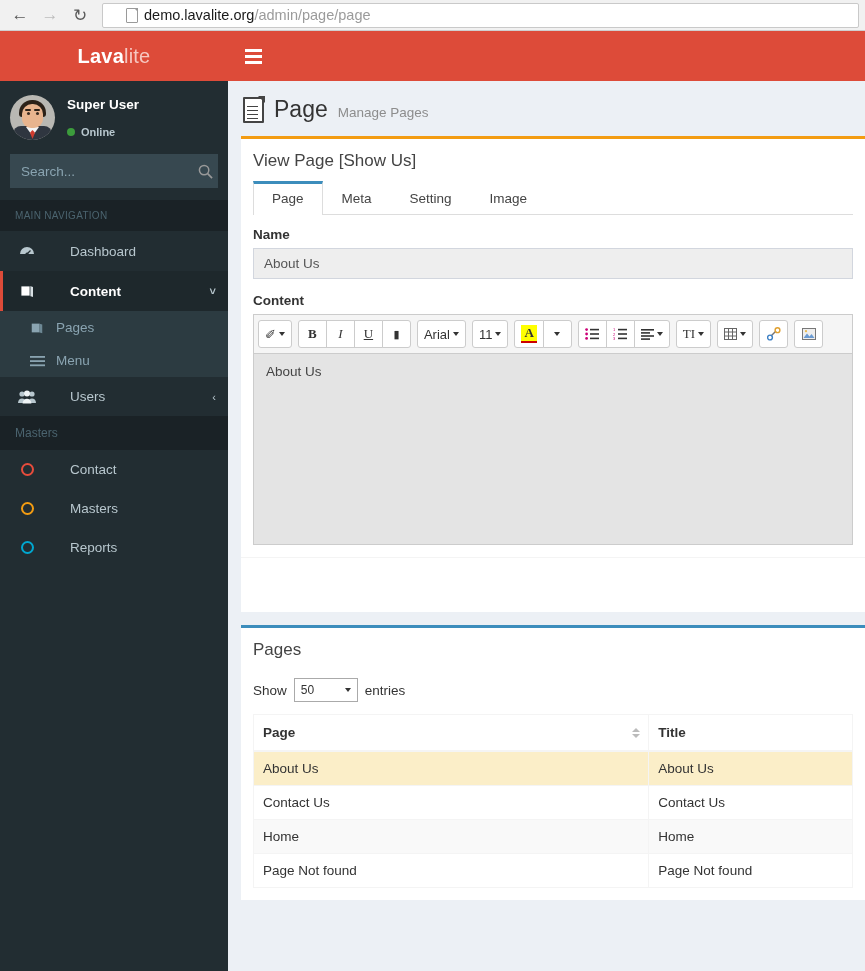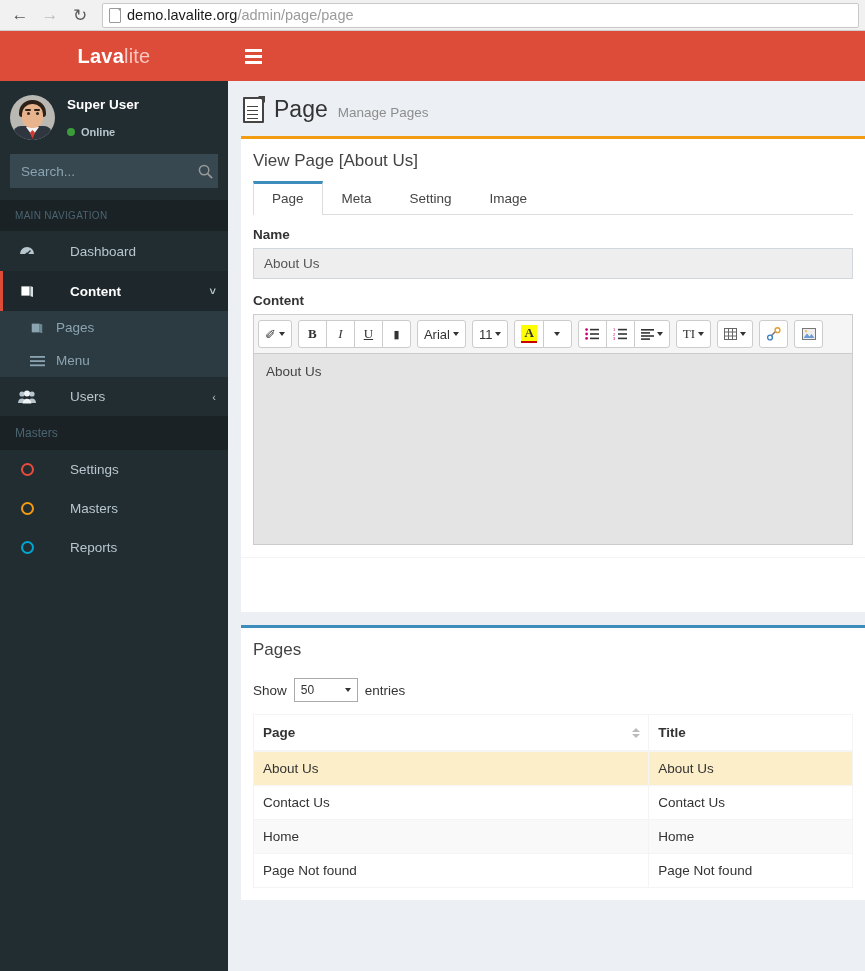--- a/index.html
+++ b/index.html
@@ -31,21 +31,21 @@
   .nav-btn.disabled { color: #bcbcbc; }
   .urlbox {
     flex: 1;
     height: 25px;
     margin-left: 6px;
     background: #fff;
     border: 1px solid #c9c9c9;
     border-radius: 2px;
     display: flex;
     align-items: center;
-    padding: 0 6px;
+    padding: 0 23px;
     gap: 6px;
   }
   .doc-ico { width: 12px; height: 15px; position: relative; flex: none; }
   .doc-ico::before {
     content: ""; position: absolute; inset: 0;
     border: 1px solid #9a9a9a; border-radius: 1px;
     background: #fff;
   }
   .doc-ico::after {
     content: ""; position: absolute; right: 0; top: 0;
@@ -346,21 +346,21 @@
       </li>
     </ul>
 
     <div class="sec-head">Masters</div>
 
     <ul class="navlist">
       <li class="navitem">
         <span class="ico">
             <i class="circ" style="color:#e74c3c"></i>
           </span>
-        <span class="lbl">Settings</span>
+        <span class="lbl">Contact</span>
       </li>
       <li class="navitem">
         <span class="ico">
             <i class="circ" style="color:#f39c12"></i>
           </span>
         <span class="lbl">Masters</span>
       </li>
       <li class="navitem">
         <span class="ico">
             <i class="circ" style="color:#00a7d0"></i>
@@ -388,21 +388,21 @@
             <i></i>
             <i></i>
           </span>
       </span>
       <h1 class="pg-title">Page</h1>
       <span class="pg-sub">Manage Pages</span>
     </div>
 
     <section class="box">
       <div class="box-head">
-        <h2 class="box-title">View Page [About Us]</h2>
+        <h2 class="box-title">View Page [Show Us]</h2>
       </div>
       <div class="box-body">
 
         <div class="tabs">
           <div class="tab active">Page</div>
           <div class="tab">Meta</div>
           <div class="tab">Setting</div>
           <div class="tab">Image</div>
         </div>
 

